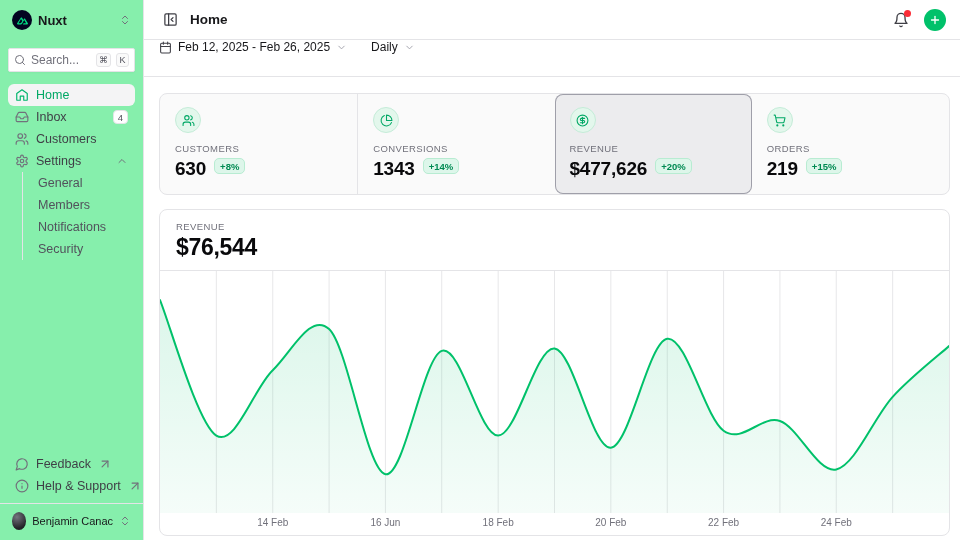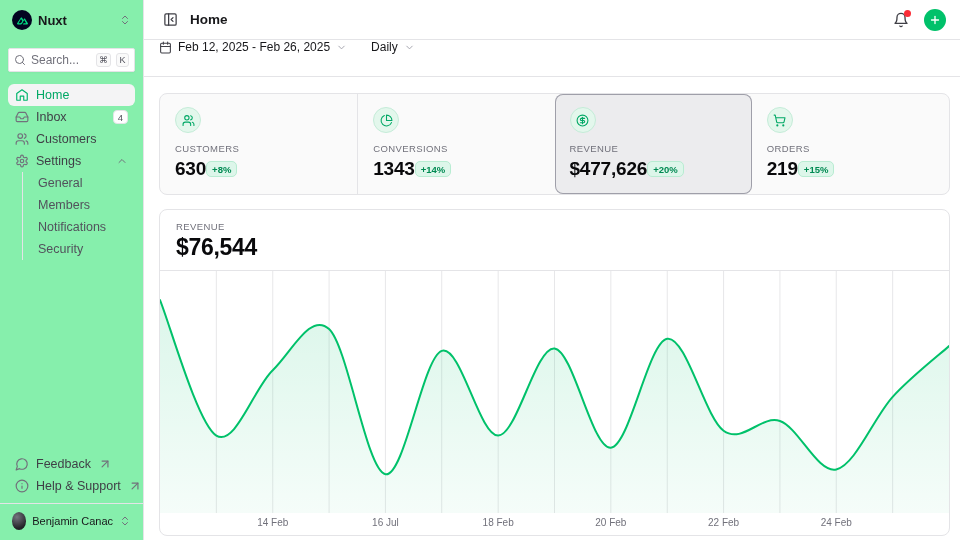--- a/index.html
+++ b/index.html
@@ -61,21 +61,21 @@
   .content { flex:1; padding:16px 10px 0 15px; overflow:hidden; }
 
   .stats { display:grid; grid-template-columns:repeat(4,1fr); border:1px solid #e4e4e7; border-radius:8px; background:#fafafa; margin-bottom:14px; }
   .stat { padding:13px 15px 14px; border-left:1px solid #e4e4e7; cursor:pointer; }
   .stat:first-child { border-left:none; }
   .stat.selected { background:#ececee; box-shadow:inset 0 0 0 1px #9f9fa9; border-radius:8px; border-left:none; }
   .stat.selected + .stat { border-left:none; }
   .stat-icon { width:26px; height:26px; border-radius:50%; background:#e3f7ec; border:1px solid #c4ecd8; color:#00a865; display:flex; align-items:center; justify-content:center; }
   .stat-icon .icon { width:13px; height:13px; }
   .stat-label { margin-top:10px; font-size:9.5px; letter-spacing:.4px; color:#71717b; font-weight:500; }
-  .stat-value-row { margin-top:4px; display:flex; align-items:center; }
+  .stat-value-row { margin-top:4px; display:flex; align-items:flex-start; gap:8px; }
   .stat-value { font-size:19px; font-weight:700; letter-spacing:-.2px; color:#09090b; }
   .badge { font-size:9.5px; font-weight:600; color:#008a52; background:#ddf6ea; border:1px solid #b8ecd2; border-radius:5px; padding:1.5px 5px; }
 
   .chart-card { border:1px solid #e4e4e7; border-radius:8px; background:#fff; display:flex; flex-direction:column; height:327px; overflow:hidden; }
   .chart-head { padding:11px 16px 9px; border-bottom:1px solid #e4e4e7; }
   .chart-label { font-size:9.5px; letter-spacing:.4px; color:#71717b; font-weight:500; }
   .chart-value { font-size:23px; font-weight:600; letter-spacing:-.3px; margin-top:2px; color:#09090b; }
   .chart-plot { flex:1; position:relative; }
   .chart-plot svg { position:absolute; inset:0; width:100%; height:100%; }
   .chart-ticks { height:22px; position:relative; }
@@ -375,21 +375,21 @@
               <line x1="620.7" y1="0" x2="620.7" y2="246" stroke="#e7e7e9" stroke-width="1" vector-effect="non-scaling-stroke"></line>
               <line x1="677.1" y1="0" x2="677.1" y2="246" stroke="#e7e7e9" stroke-width="1" vector-effect="non-scaling-stroke"></line>
               <line x1="733.6" y1="0" x2="733.6" y2="246" stroke="#e7e7e9" stroke-width="1" vector-effect="non-scaling-stroke"></line>
             </g>
             <path d="M0.0,29.5C9.4,52.5 37.6,155.4 56.4,167.3C75.2,179.2 94.0,118.9 112.9,100.9C131.7,82.8 150.5,41.4 169.3,59.0C188.1,76.7 206.9,202.9 225.7,206.6C244.5,210.3 263.3,87.7 282.1,81.2C301.0,74.6 319.8,167.7 338.6,167.3C357.4,166.9 376.2,76.7 395.0,78.7C413.8,80.8 432.6,181.2 451.4,179.6C470.2,177.9 489.0,71.7 507.9,68.9C526.7,66.0 545.5,148.4 564.3,162.4C583.1,176.3 601.9,146.0 620.7,152.5C639.5,159.1 658.3,205.8 677.1,201.7C696.0,197.6 714.8,148.8 733.6,127.9C752.4,107.0 780.6,84.9 790.0,76.3 L790,246 L0,246 Z" fill="url(#fillG)"></path>
             <path d="M0.0,29.5C9.4,52.5 37.6,155.4 56.4,167.3C75.2,179.2 94.0,118.9 112.9,100.9C131.7,82.8 150.5,41.4 169.3,59.0C188.1,76.7 206.9,202.9 225.7,206.6C244.5,210.3 263.3,87.7 282.1,81.2C301.0,74.6 319.8,167.7 338.6,167.3C357.4,166.9 376.2,76.7 395.0,78.7C413.8,80.8 432.6,181.2 451.4,179.6C470.2,177.9 489.0,71.7 507.9,68.9C526.7,66.0 545.5,148.4 564.3,162.4C583.1,176.3 601.9,146.0 620.7,152.5C639.5,159.1 658.3,205.8 677.1,201.7C696.0,197.6 714.8,148.8 733.6,127.9C752.4,107.0 780.6,84.9 790.0,76.3" fill="none" stroke="#00c16a" stroke-width="2" stroke-linecap="round" vector-effect="non-scaling-stroke"></path>
           </svg>
         </div>
       <div class="chart-ticks">
           <span class="tick" style="left: 14.2857%;">14 Feb</span>
-          <span class="tick" style="left: 28.5714%;">16 Jul</span>
+          <span class="tick" style="left: 28.5714%;">16 Jun</span>
           <span class="tick" style="left: 42.8571%;">18 Feb</span>
           <span class="tick" style="left: 57.1429%;">20 Feb</span>
           <span class="tick" style="left: 71.4286%;">22 Feb</span>
           <span class="tick" style="left: 85.7143%;">24 Feb</span>
         </div>
     </section>
   </div>
 </div>
 
 </body></html>

